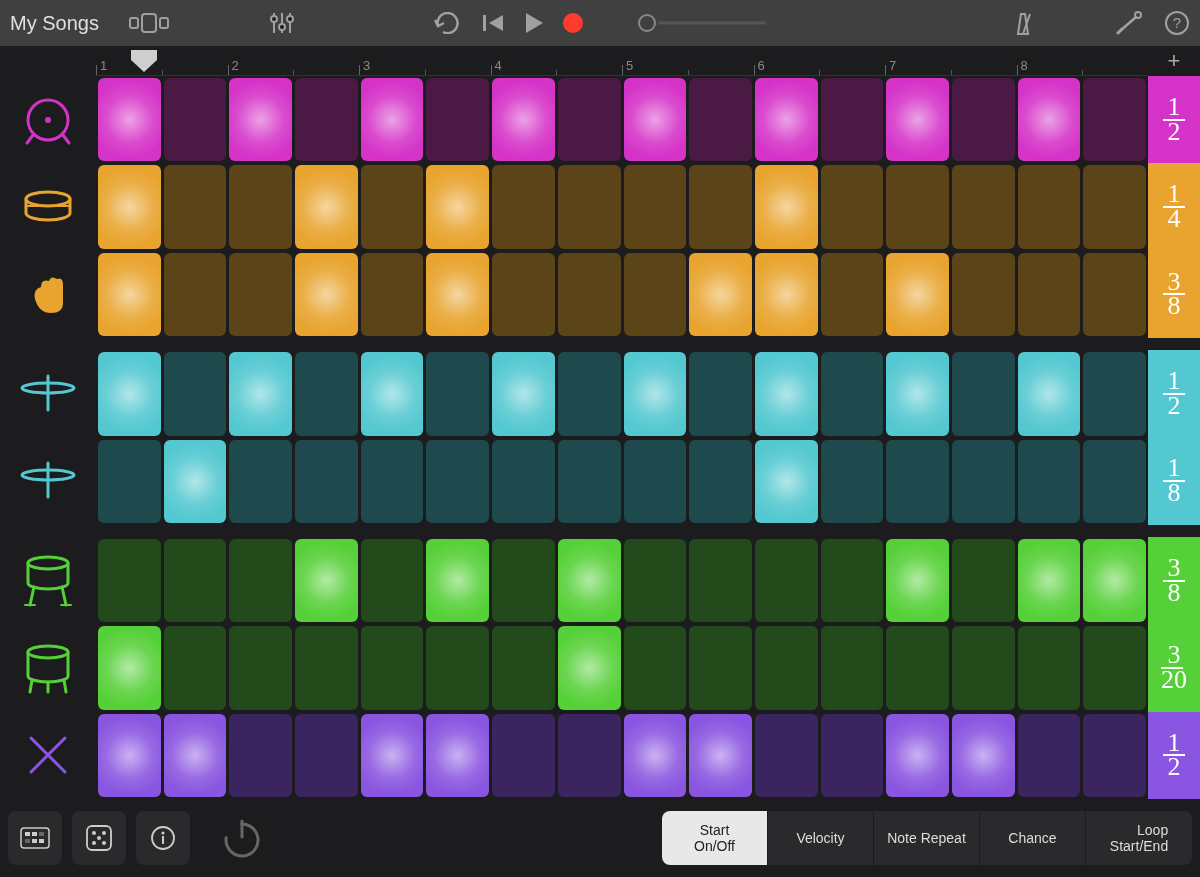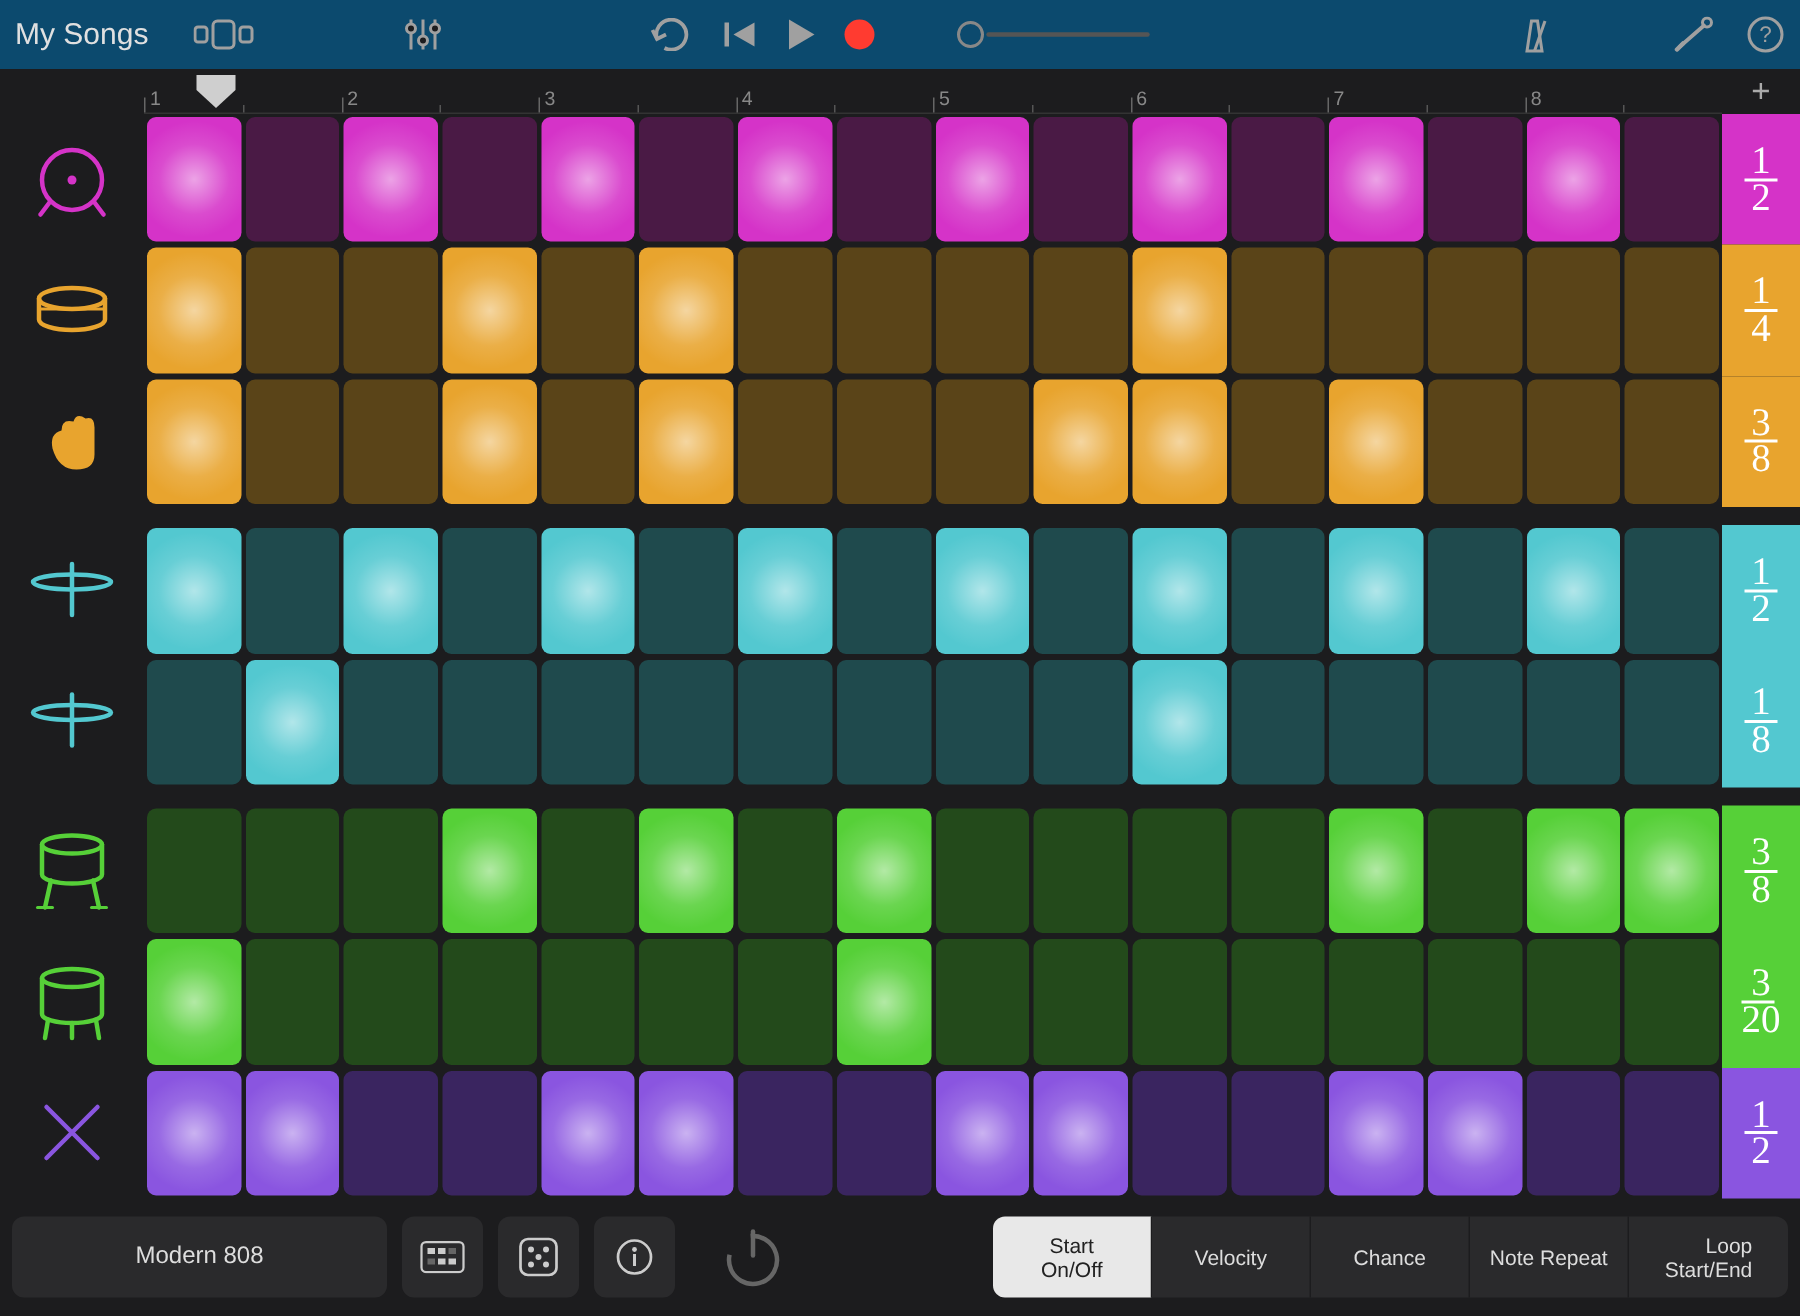--- a/index.html
+++ b/index.html
@@ -1,17 +1,17 @@
 <!DOCTYPE html>
 <html><head>
 <meta charset="utf-8">
 <style>
   * { box-sizing: border-box; margin: 0; padding: 0; }
   html, body { width: 1200px; height: 877px; background: #1c1c1e; color: #ccc; font-family: -apple-system, Helvetica, Arial, sans-serif; overflow: hidden; }
-  .toolbar { height: 46px; display: flex; align-items: center; padding: 0 10px; gap: 8px; background: #0c4a6e; }
+  .toolbar { height: 46px; display: flex; align-items: center; padding: 0 10px; gap: 8px; background: #404040; }
   .tb-btn { display: flex; align-items: center; justify-content: center; height: 32px; color: #a0a0a0; }
   .tb-title { font-size: 20px; color: #e0e0e0; margin-right: 12px; white-space: nowrap; }
   .tb-slot-wide { width: 64px; }
   .tb-slot { width: 46px; }
   .tb-center { display: flex; align-items: center; gap: 18px; position: absolute; left: 50%; transform: translateX(-50%); }
   .tb-right { display: flex; align-items: center; gap: 20px; margin-left: auto; }
   .rec-dot { width: 20px; height: 20px; border-radius: 50%; background: #ff3b30; }
   .ruler-row { display: flex; align-items: stretch; height: 30px; }
   .ruler-left { width: 96px; flex: 0 0 96px; }
   .ruler { flex: 1; display: flex; position: relative; color: #888; font-size: 13px; border-bottom: 1px solid #333; }
@@ -415,21 +415,20 @@
         <div>
           <span class="num">1</span>
           <span class="line"></span>
           <span class="den">2</span>
         </div>
       </div>
     </div>
   </div>
 
 <div class="bottom">
-  <div class="preset">Modern 808</div>
   <div class="sq-btn">
     <svg width="30" height="22" viewBox="0 0 30 22">
         <rect x="1" y="1" width="28" height="20" rx="3" stroke="#ccc" stroke-width="1.5" fill="none"></rect>
         <rect x="5" y="5" width="5" height="4" fill="#ccc"></rect>
         <rect x="12" y="5" width="5" height="4" fill="#ccc"></rect>
         <rect x="19" y="5" width="5" height="4" fill="#666"></rect>
         <rect x="5" y="12" width="5" height="4" fill="#666"></rect>
         <rect x="12" y="12" width="5" height="4" fill="#ccc"></rect>
         <rect x="19" y="12" width="5" height="4" fill="#ccc"></rect>
       </svg>
@@ -454,18 +453,18 @@
   <div class="power">
     <svg width="46" height="46" viewBox="0 0 46 46">
         <circle cx="23" cy="25" r="16" stroke="#666" stroke-width="3" fill="none" stroke-dasharray="70 20" transform="rotate(-60 23 25)"></circle>
         <line x1="23" y1="6" x2="23" y2="22" stroke="#666" stroke-width="3" stroke-linecap="round"></line>
       </svg>
   </div>
   <div class="modes" id="modes">
       <div class="mode active">Start
 On/Off</div>
       <div class="mode">Velocity</div>
+      <div class="mode">Note Repeat</div>
       <div class="mode">Chance</div>
-      <div class="mode">Note Repeat</div>
       <div class="mode">Loop
 Start/End</div>
     </div>
 </div>
 
 </body></html>

